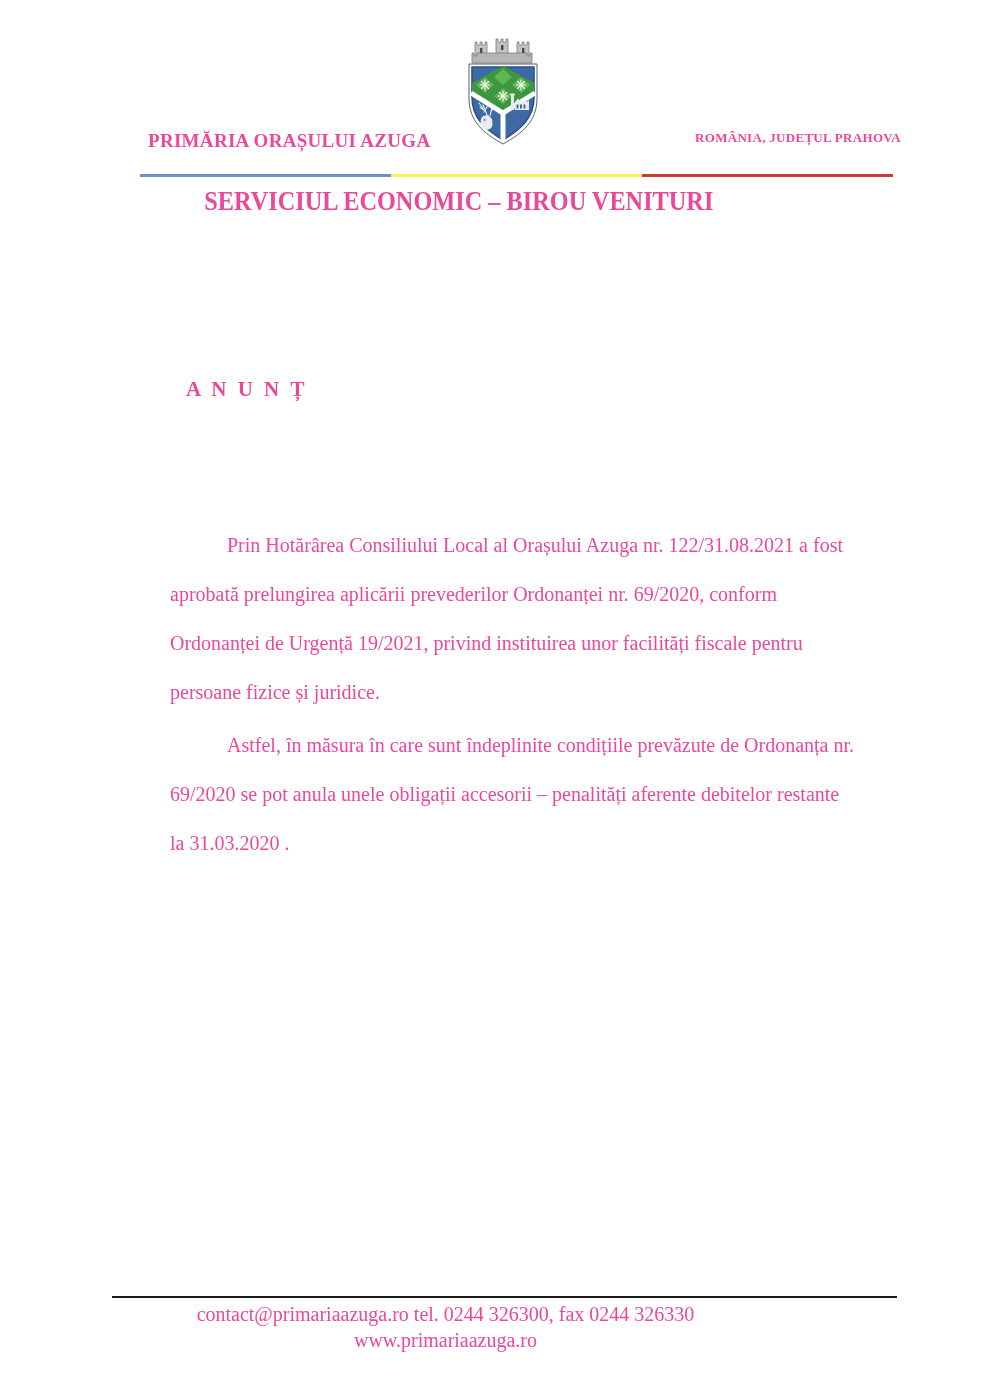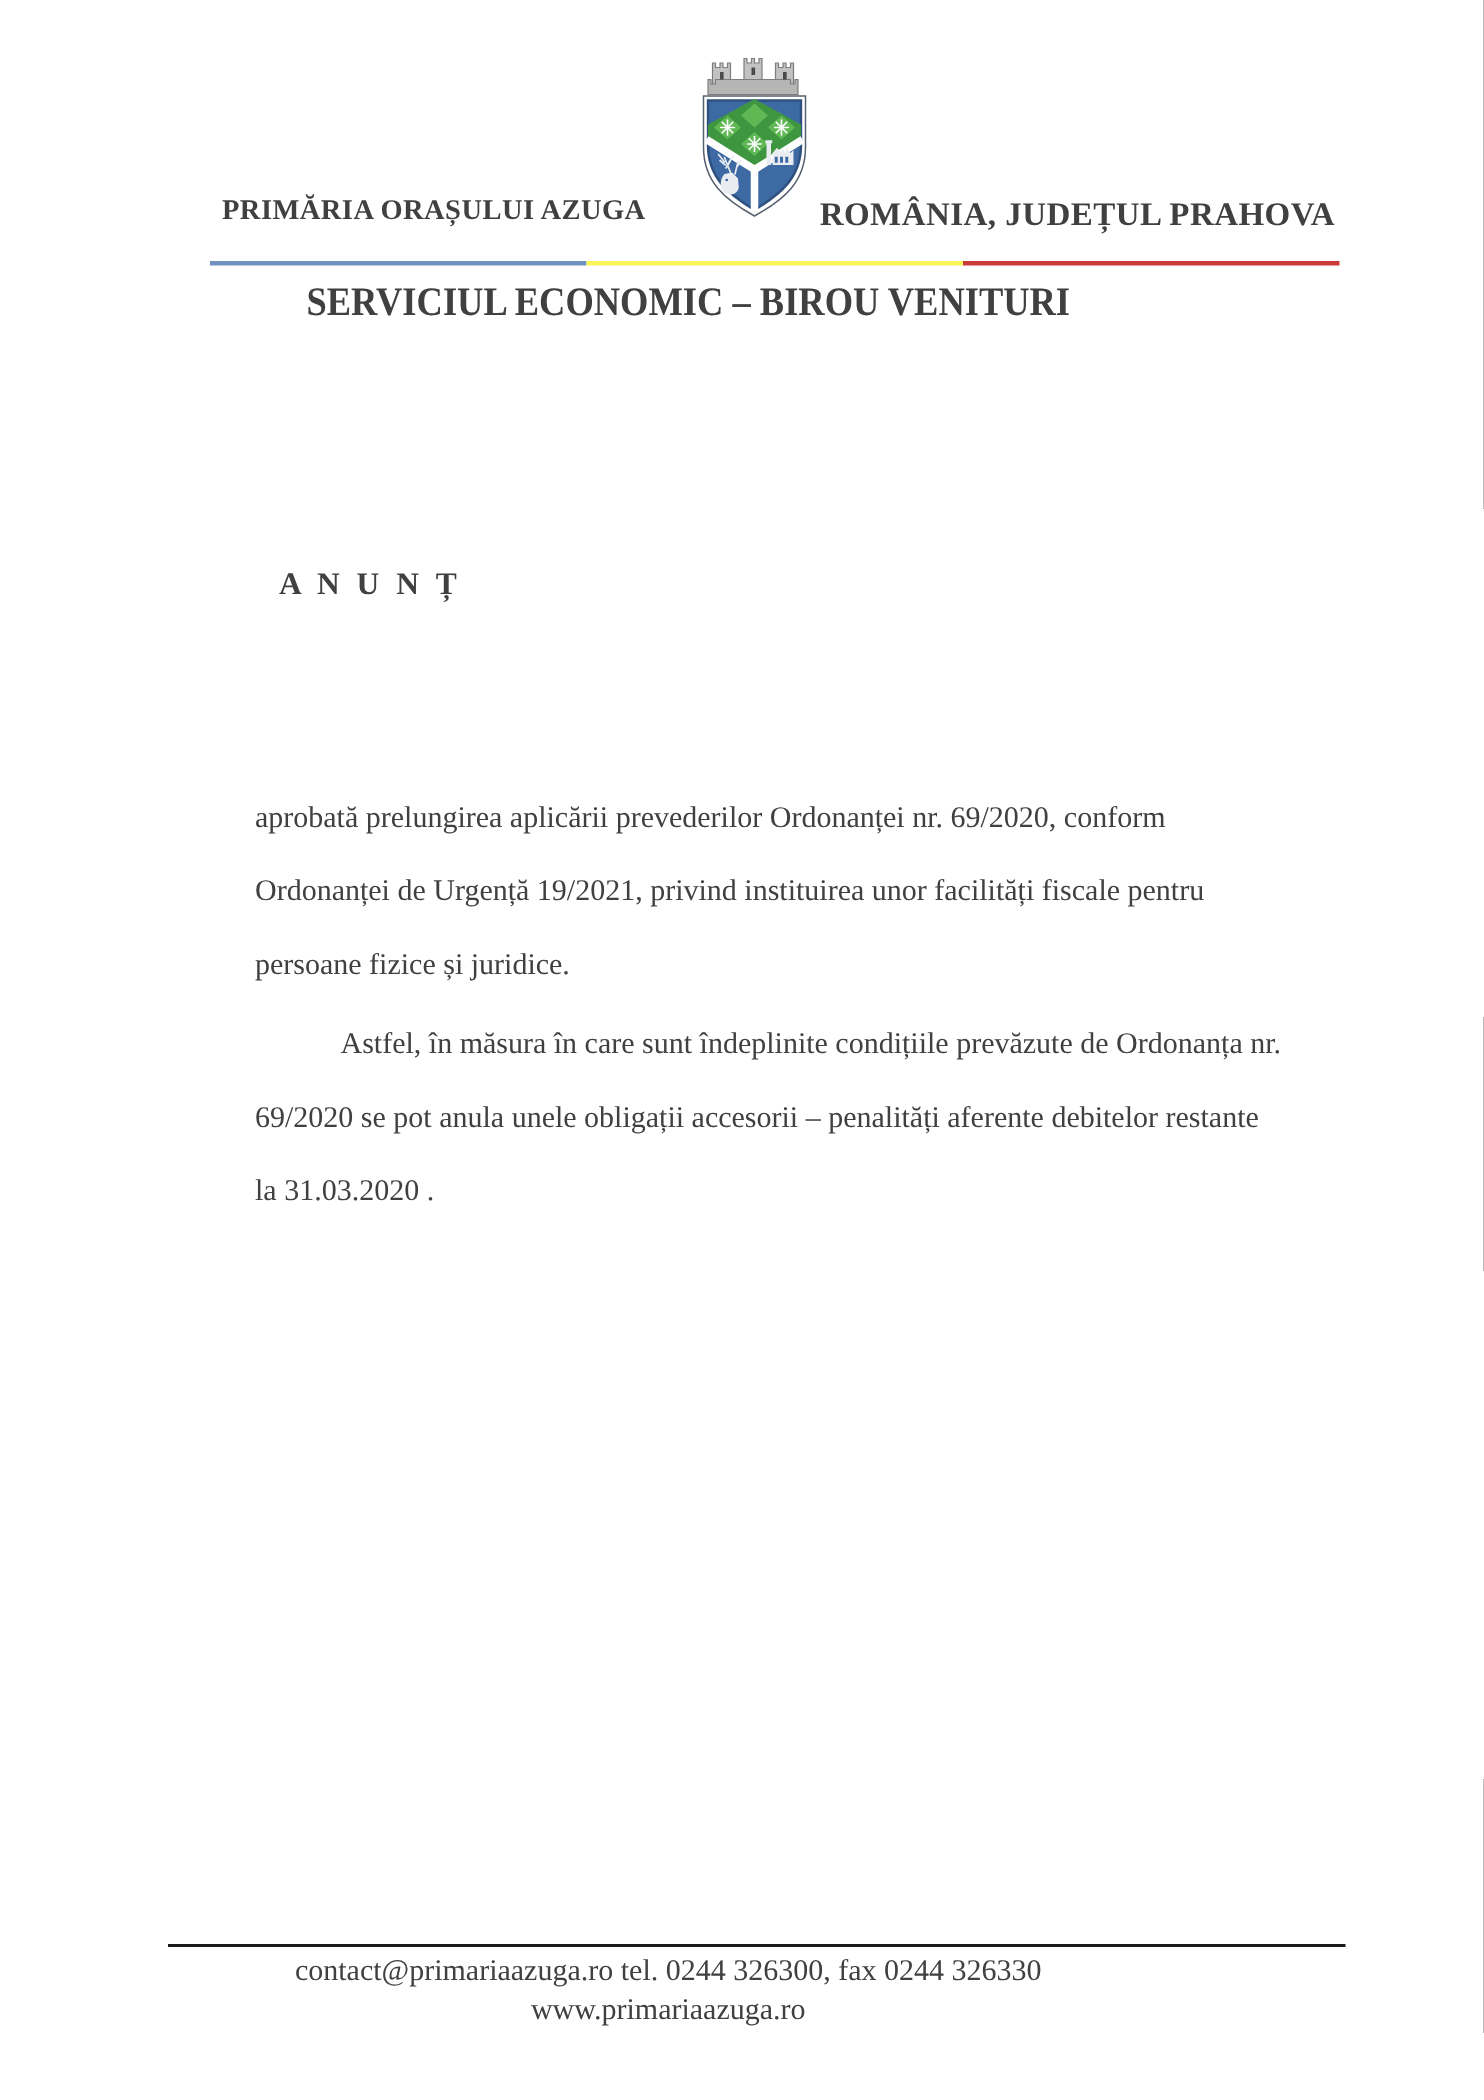--- a/index.html
+++ b/index.html
@@ -3,32 +3,32 @@
 <meta charset="utf-8">
 <style>
   * { margin:0; padding:0; box-sizing:border-box; }
   html,body { background:#888; }
   .page {
     position:relative;
     width:989px; height:1400px;
     margin:0 auto;
     background:#ffffff;
     font-family:"Liberation Serif", serif;
-    color:#404040;
+    color:#ec4899;
     overflow:hidden;
   }
   .coat { position:absolute; left:463px; top:36px; width:80px; height:110px; }
   .org-name {
     position:absolute; left:148px; top:130px;
     font-size:19px; font-weight:bold; letter-spacing:0.3px;
     white-space:nowrap;
   }
   .region-name {
-    position:absolute; right:99px; top:130px;
-    font-size:22px; font-weight:bold; letter-spacing:0.3px;
+    position:absolute; right:88px; top:130px;
+    font-size:13px; font-weight:bold; letter-spacing:0.3px;
     white-space:nowrap;
   }
   .flag-divider {
     position:absolute; left:140px; top:174px; width:753px; height:3px;
     display:flex;
   }
   .flag-divider .seg { flex:1 1 0; height:3px; }
   .doc-dept-title {
     position:absolute; left:0; top:186px; width:918px;
     text-align:center;
@@ -148,20 +148,21 @@
   </div>
 
   <div class="doc-dept-title">
     <span>SERVICIUL ECONOMIC – BIROU VENITURI</span>
   </div>
 
   <div class="announcement-title">A N U N Ț</div>
 
   <div class="body-text">
     <p>
+      <span class="line indent" style="display:block">Prin Hotărârea Consiliului Local al Orașului Azuga nr. 122/31.08.2021 a fost</span>
       <span class="line" style="display:block">aprobată prelungirea aplicării prevederilor Ordonanței nr. 69/2020, conform</span>
       <span class="line" style="display:block">Ordonanței de Urgență 19/2021, privind instituirea unor facilități fiscale pentru</span>
       <span class="line" style="display:block">persoane fizice și juridice.</span>
     </p>
     <p>
       <span class="line indent" style="display:block">Astfel, în măsura în care sunt îndeplinite condițiile prevăzute de Ordonanța nr.</span>
       <span class="line" style="display:block">69/2020 se pot anula unele obligații accesorii – penalități aferente debitelor restante</span>
       <span class="line" style="display:block">la 31.03.2020 .</span>
     </p>
   </div>

